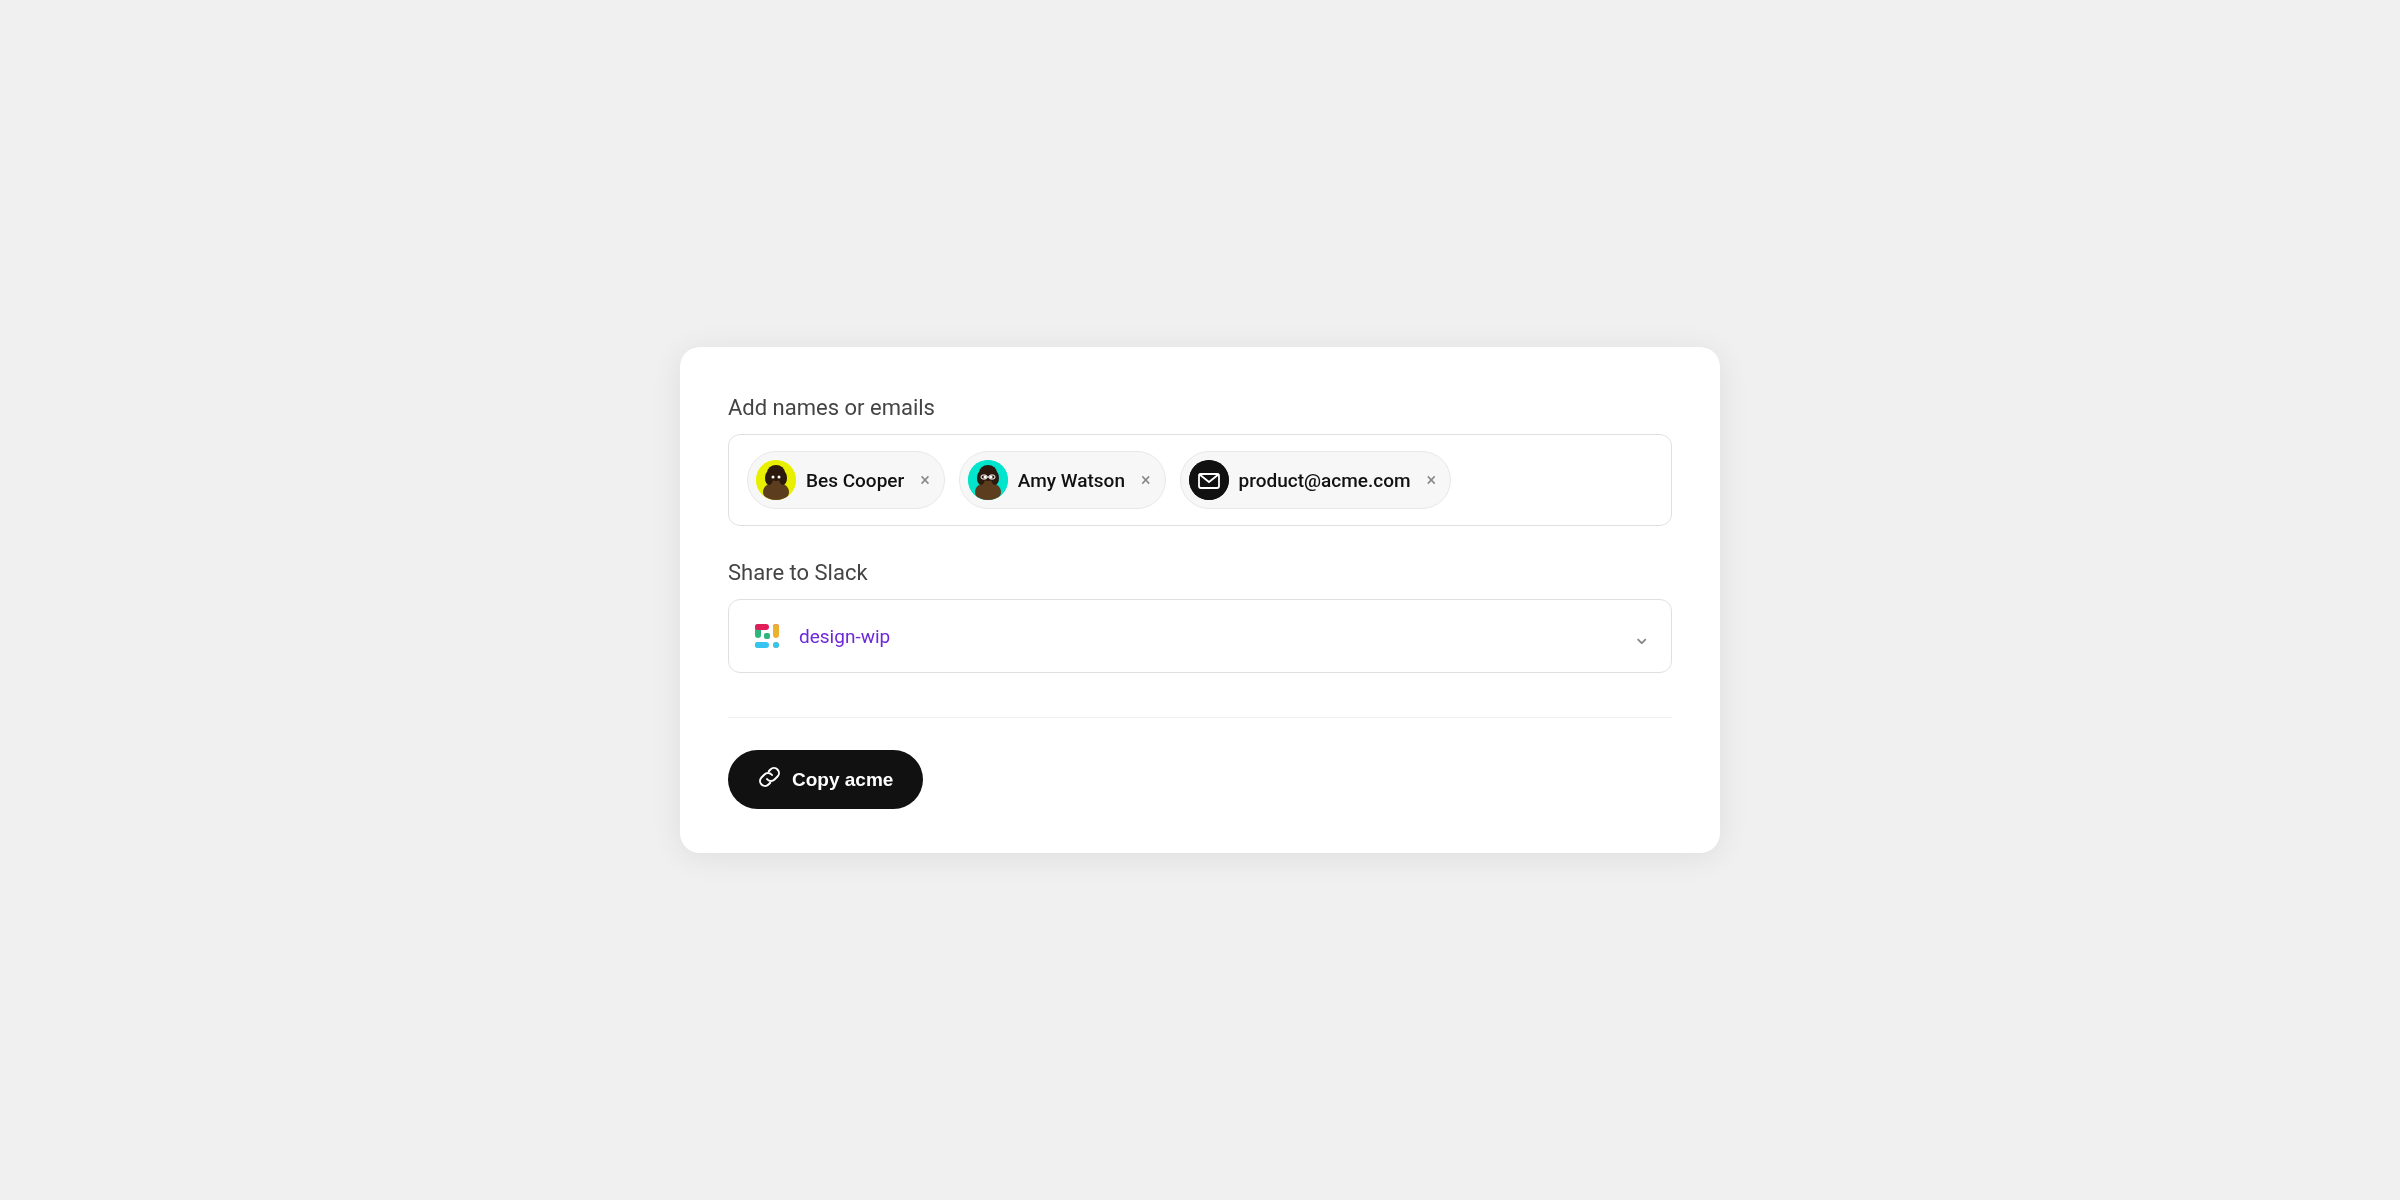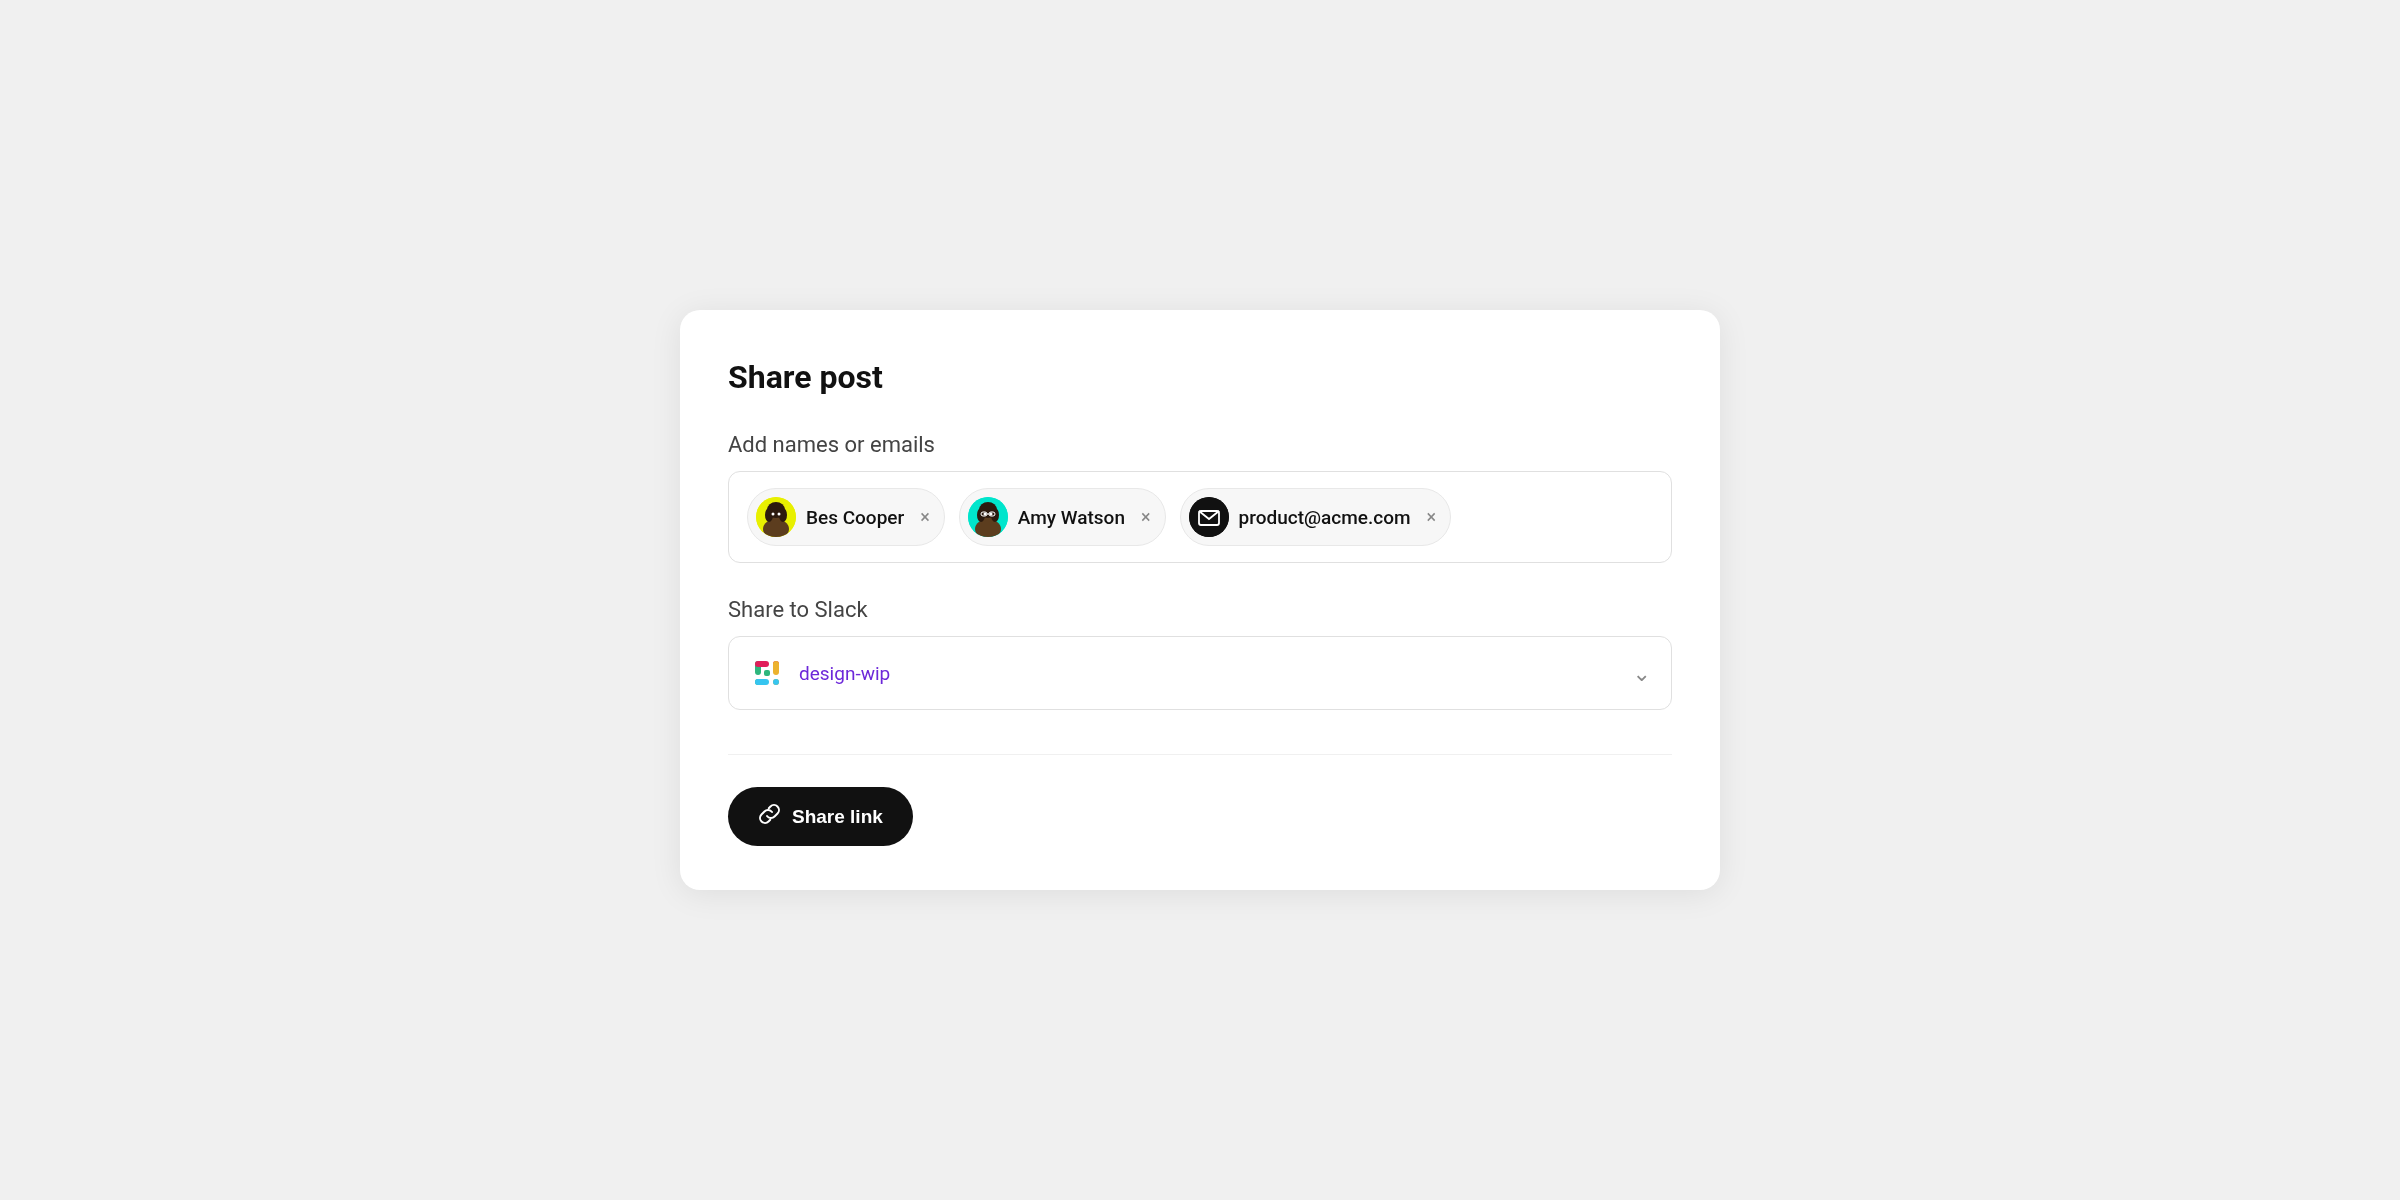--- a/index.html
+++ b/index.html
@@ -203,21 +203,20 @@
     
     .link-icon {
       font-size: 20px;
     }
   </style>
 </head>
 <body>
 
 <div class="modal">
 
-  <h2 class="modal-title">Share post</h2>
 
   <p class="section-label">Add names or emails</p>
 
   <div class="recipients-box">
 
     <div class="recipient-chip">
       <div class="recipient-avatar avatar-bes">
         <svg width="40" height="40" viewBox="0 0 40 40" xmlns="http://www.w3.org/2000/svg">
           <circle cx="20" cy="20" r="20" fill="#e8f000"></circle>
 
@@ -305,18 +304,18 @@
 
   <div class="modal-footer">
 
     <button class="btn-copy-link">
       <span class="link-icon">
         <svg width="22" height="22" viewBox="0 0 22 22" xmlns="http://www.w3.org/2000/svg">
           <path d="M9 13a5 5 0 0 0 7.54.54l3-3a5 5 0 0 0-7.07-7.07l-1.72 1.71" fill="none" stroke="#fff" stroke-width="2" stroke-linecap="round" stroke-linejoin="round"></path>
           <path d="M14 9a5 5 0 0 0-7.54-.54l-3 3a5 5 0 0 0 7.07 7.07l1.71-1.71" fill="none" stroke="#fff" stroke-width="2" stroke-linecap="round" stroke-linejoin="round"></path>
         </svg>
       </span>
-      <span>Share link</span>
+      <span>Copy acme</span>
     </button>
 
 
   </div>
 </div>
 
 </body></html>

